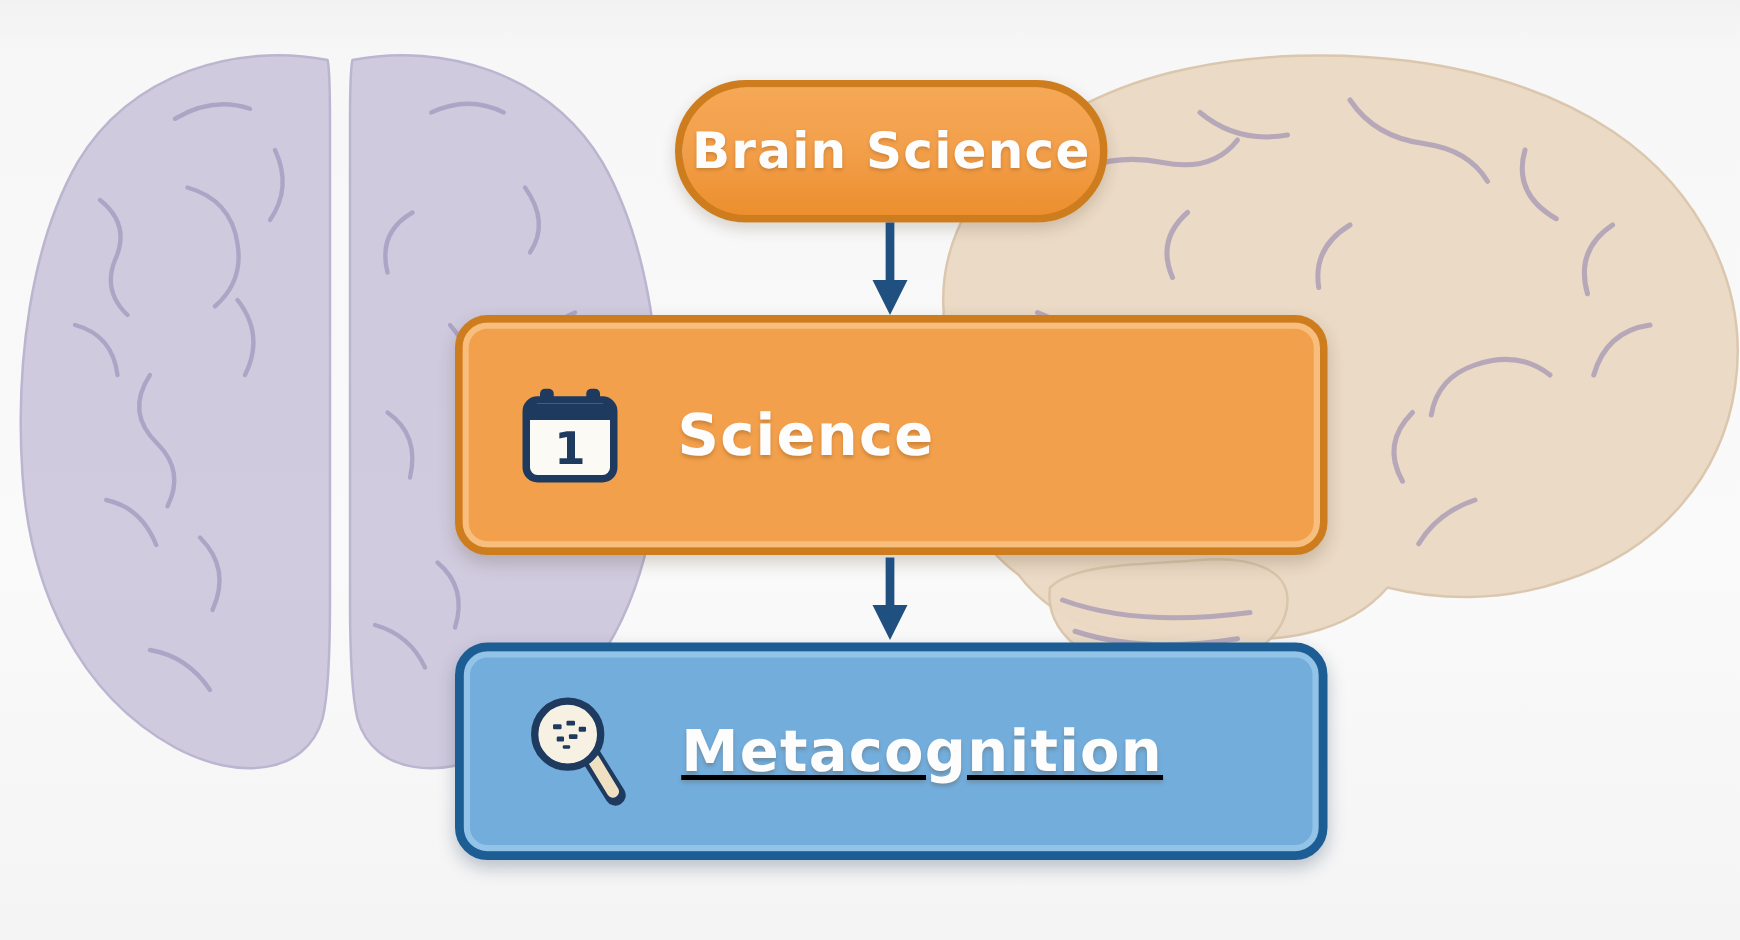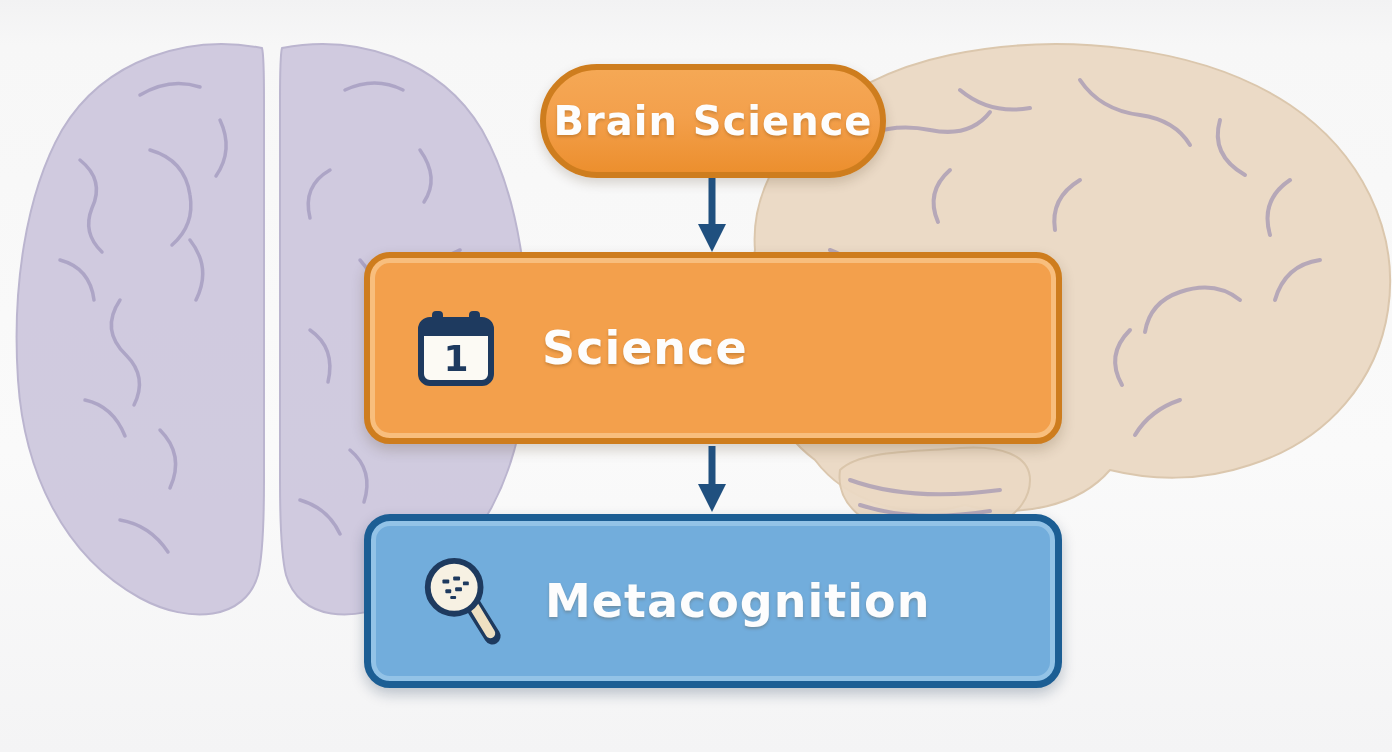--- a/index.html
+++ b/index.html
@@ -55,20 +55,21 @@
     top: 252px; height: 192px;
     background: var(--orange-fill, #F3A04C);
     border: 6px solid var(--orange-border, #CE7D1E);
     box-shadow: inset 0 0 0 5px var(--orange-inner, #F8BE7D), 0 6px 14px rgba(60,40,10,0.20);
   }
   .box.blue {
     top: 514px; height: 174px;
     background: var(--blue-fill, #72ADDC);
     border: 7px solid var(--blue-border, #1C5E94);
     box-shadow: inset 0 0 0 5px var(--blue-inner, #93C3E7), 0 6px 14px rgba(10,40,70,0.25);
+    text-decoration: underline;
   }
   .icon-wrap {
     flex: 0 0 auto;
     display: flex;
     align-items: center;
     justify-content: center;
   }
   .box.orange .icon-wrap { width: 80px; height: 80px; margin-right: 46px; }
   .box.blue   .icon-wrap { width: 88px; height: 96px; margin-right: 40px; }
   svg.arrow { position: absolute; left: 690px; width: 44px; }

